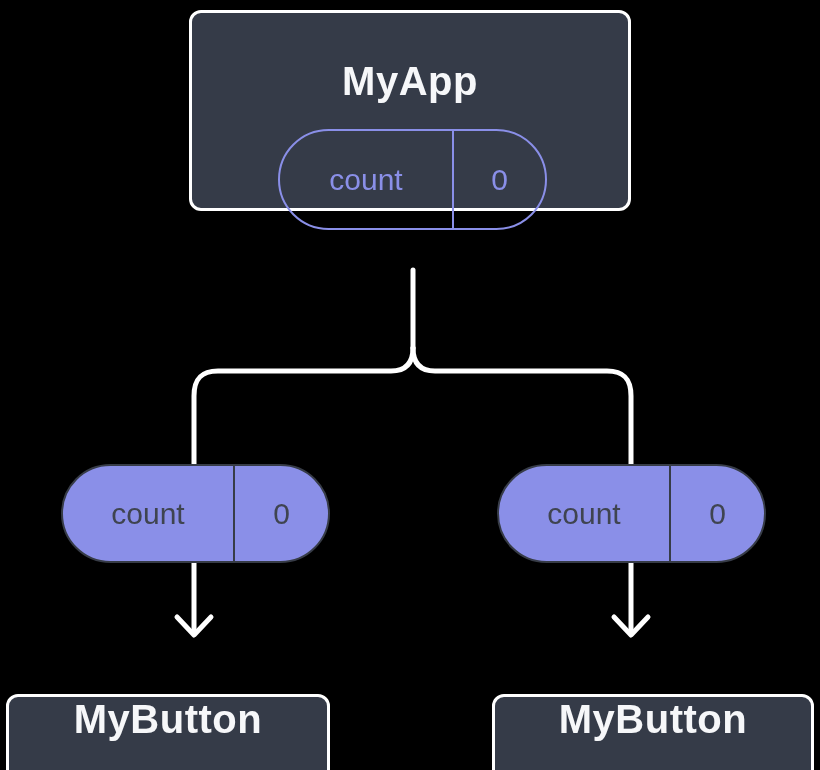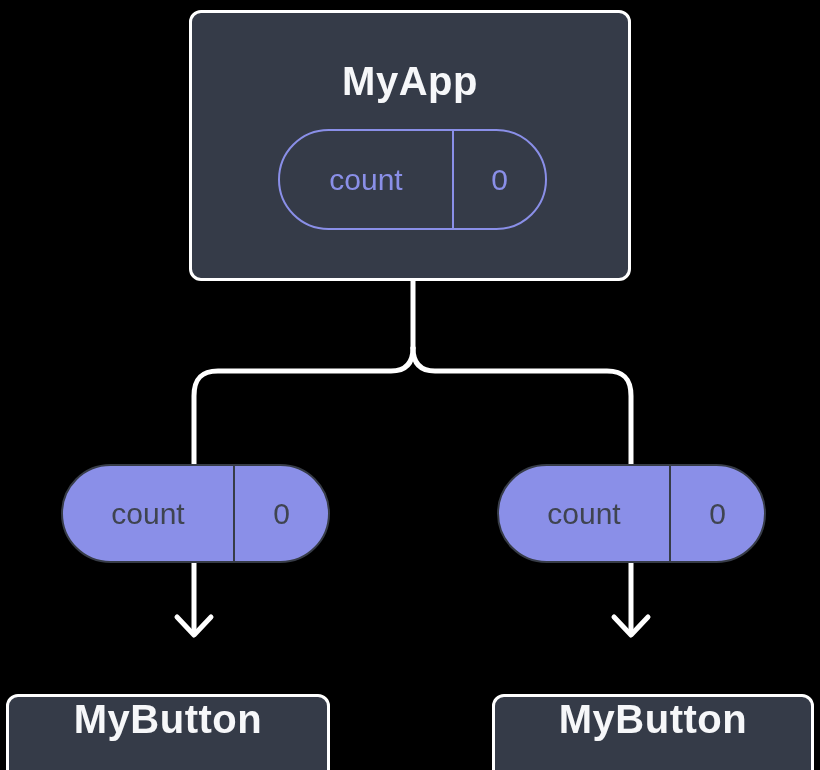--- a/index.html
+++ b/index.html
@@ -24,21 +24,21 @@
   .node {
     position: absolute;
     box-sizing: border-box;
     background: #353b48;
     border: 3px solid #ffffff;
     border-radius: 12px;
     z-index: 1;
   }
   .node-root {
     left: 189px; top: 10px;
-    width: 442px; height: 271px;
+    width: 442px; height: 201px;
   }
   .node-title {
     color: #f6f7f9;
     font-weight: 600;
     font-size: 40px;
     letter-spacing: 0.5px;
     text-align: center;
     white-space: nowrap;
   }
   .root-title {

